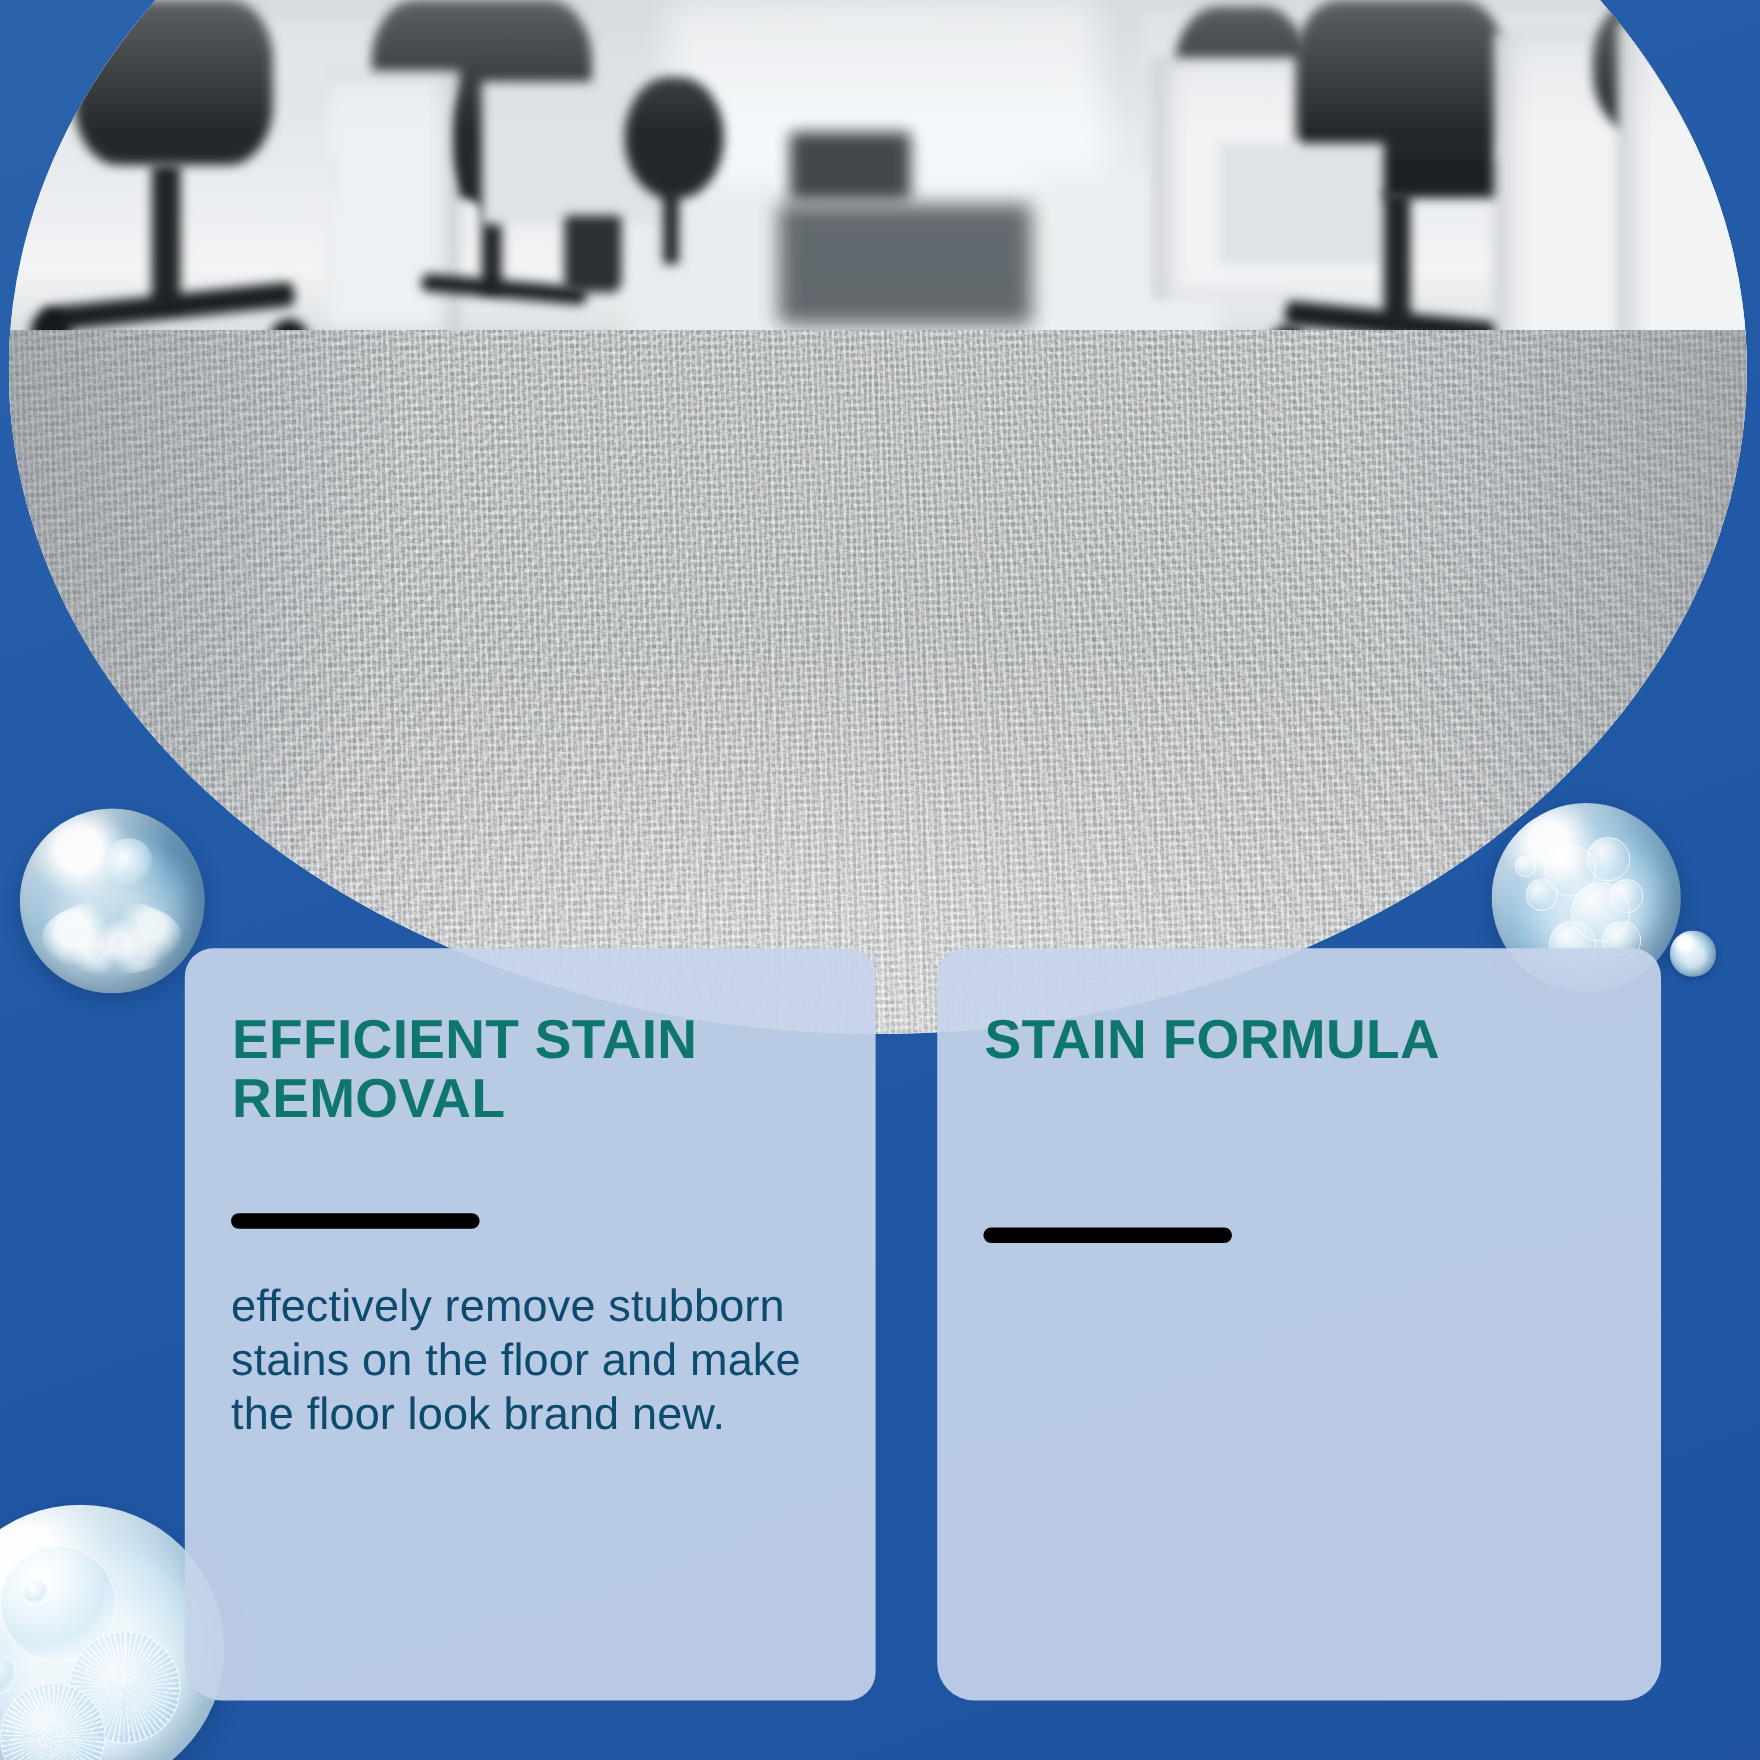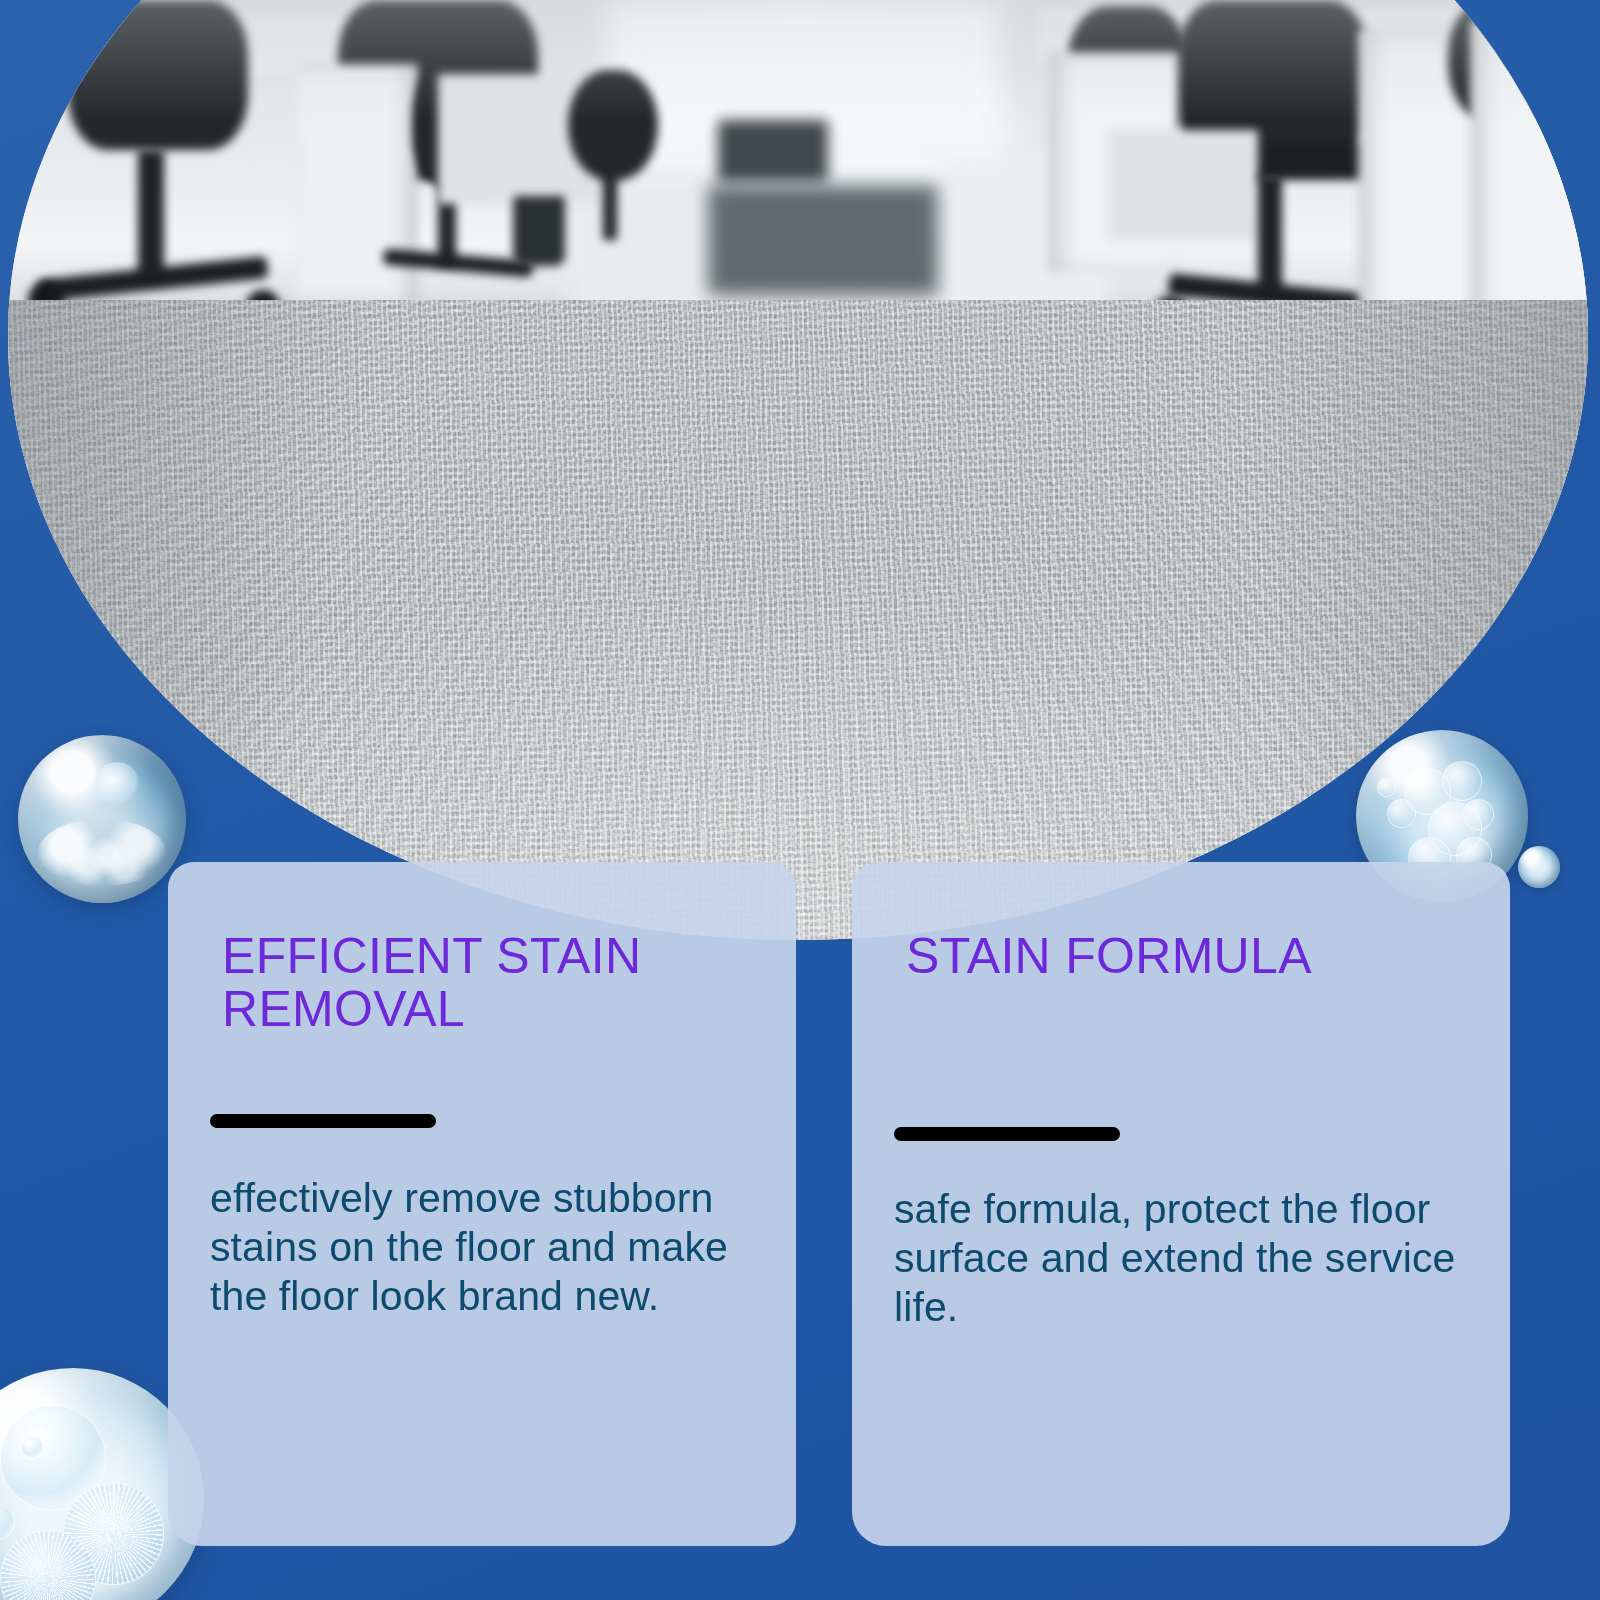--- a/index.html
+++ b/index.html
@@ -187,26 +187,26 @@
     height: 684px;
     border-radius: 26px 26px 34px 34px;
   }
   .card-inner {
     position: absolute;
     left: 0; top: 0; right: 0; bottom: 0;
     padding: 56px 46px 0 42px;
     box-sizing: border-box;
   }
   .card-title {
-    margin: 12px;
+    margin: 1px;
     font-size: 50px;
-    font-weight: 400;
+    font-weight: 700;
     letter-spacing: 0.3px;
     line-height: 1.06;
-    color: #6d28d9;
+    color: #0f766e;
     white-space: pre-line;
   }
   .rule {
     width: 226px;
     height: 14px;
     background: #000000;
     border-radius: 8px;
     margin-top: 78px;
   }
   .card-right .rule { margin-top: 144px; }
@@ -403,17 +403,16 @@
 REMOVAL</h2>
       <div class="rule"></div>
       <p class="card-body">effectively remove stubborn stains on the floor and make the floor look brand new.</p>
     </div>
   </div>
 
   <div class="card card-right">
     <div class="card-inner">
       <h2 class="card-title">STAIN FORMULA</h2>
       <div class="rule"></div>
-      <p class="card-body">safe formula, protect the floor surface and extend the service life.</p>
     </div>
   </div>
 
 </div>
 
 </body></html>

